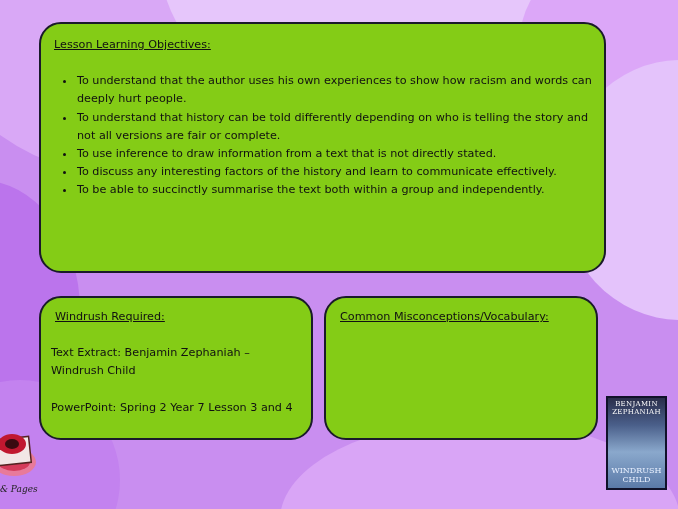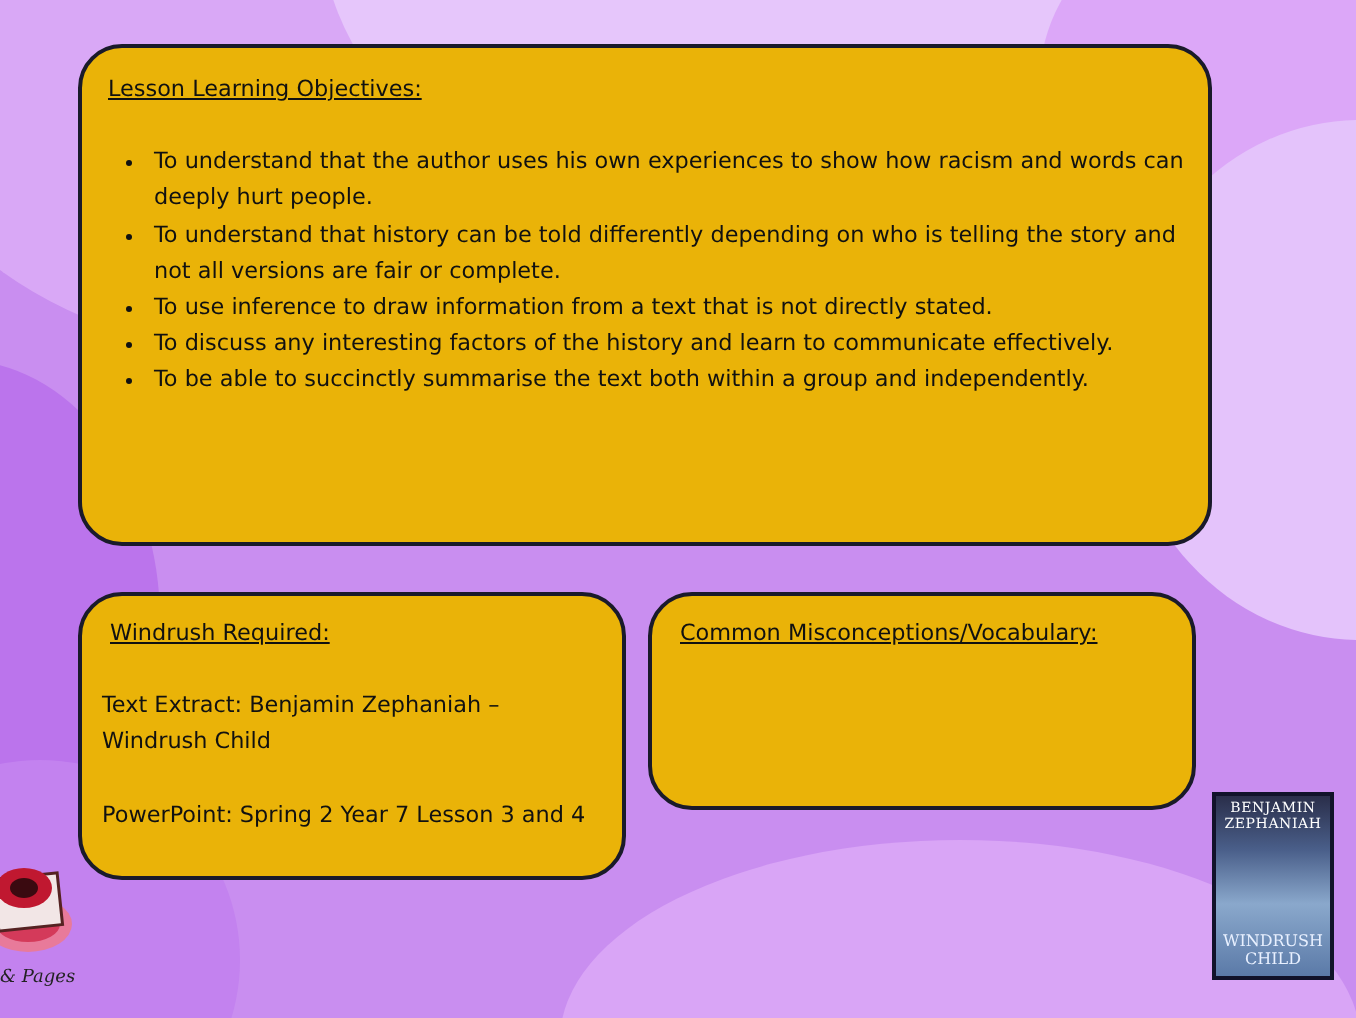--- a/index.html
+++ b/index.html
@@ -4,28 +4,28 @@
   <style>
     html, body { margin:0; padding:0; }
     body {
       width:678px; height:509px; overflow:hidden; position:relative;
       background: #c98ef0;
       font-family: "DejaVu Sans", sans-serif;
     }
     .bg { position:absolute; inset:0; overflow:hidden; }
     .blob { position:absolute; border-radius:50%; }
     .card {
-      position:absolute; background:#eab308; border:2px solid #1a1a2a;
+      position:absolute; background:#84cc16; border:2px solid #1a1a2a;
       border-radius:22px; box-sizing:border-box; color:#111;
       font-size:11.2px; line-height:18.2px;
     }
     .u { text-decoration: underline; }
     #obj { left:39px; top:22px; width:567px; height:251px; padding:12px 10px 0 13px; }
     #res { left:39px; top:296px; width:274px; height:144px; padding:10px 8px 0 10px; }
-    #mis { left:324px; top:296px; width:274px; height:109px; padding:10px 8px 0 14px; }
+    #mis { left:324px; top:296px; width:274px; height:144px; padding:10px 8px 0 14px; }
     ul { margin:0; padding-left:22px; }
     ul li { list-style: disc; padding-left:1px; }
     .gap { height:18px; }
     .book {
       position:absolute; left:606px; top:396px; width:61px; height:94px;
       background: linear-gradient(180deg,#2a2e4a 0%, #4a5f8a 30%, #8aa8cc 60%, #5b7aa8 100%);
       border:2px solid #11122a; box-sizing:border-box; text-align:center; color:#fff;
       font-family:"DejaVu Serif", serif;
     }
     .book .a { font-size:7px; font-weight:normal; line-height:8px; padding-top:2px; letter-spacing:0.3px; }

